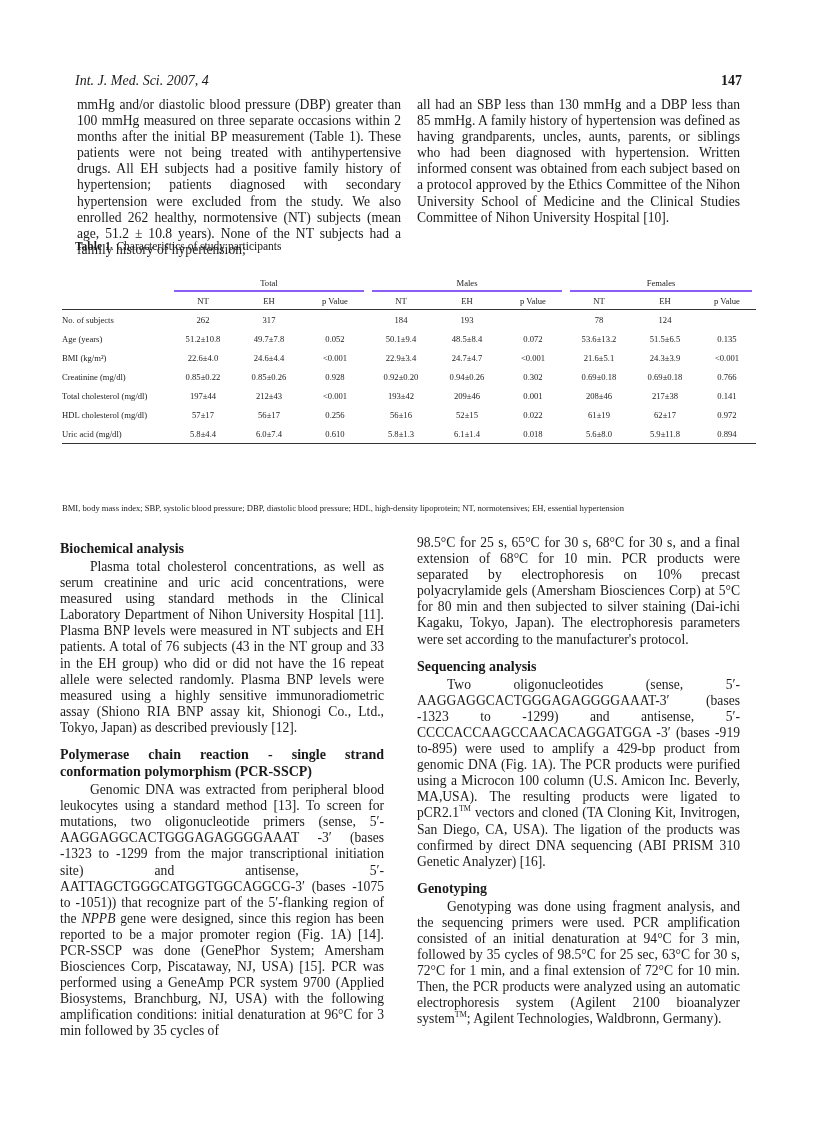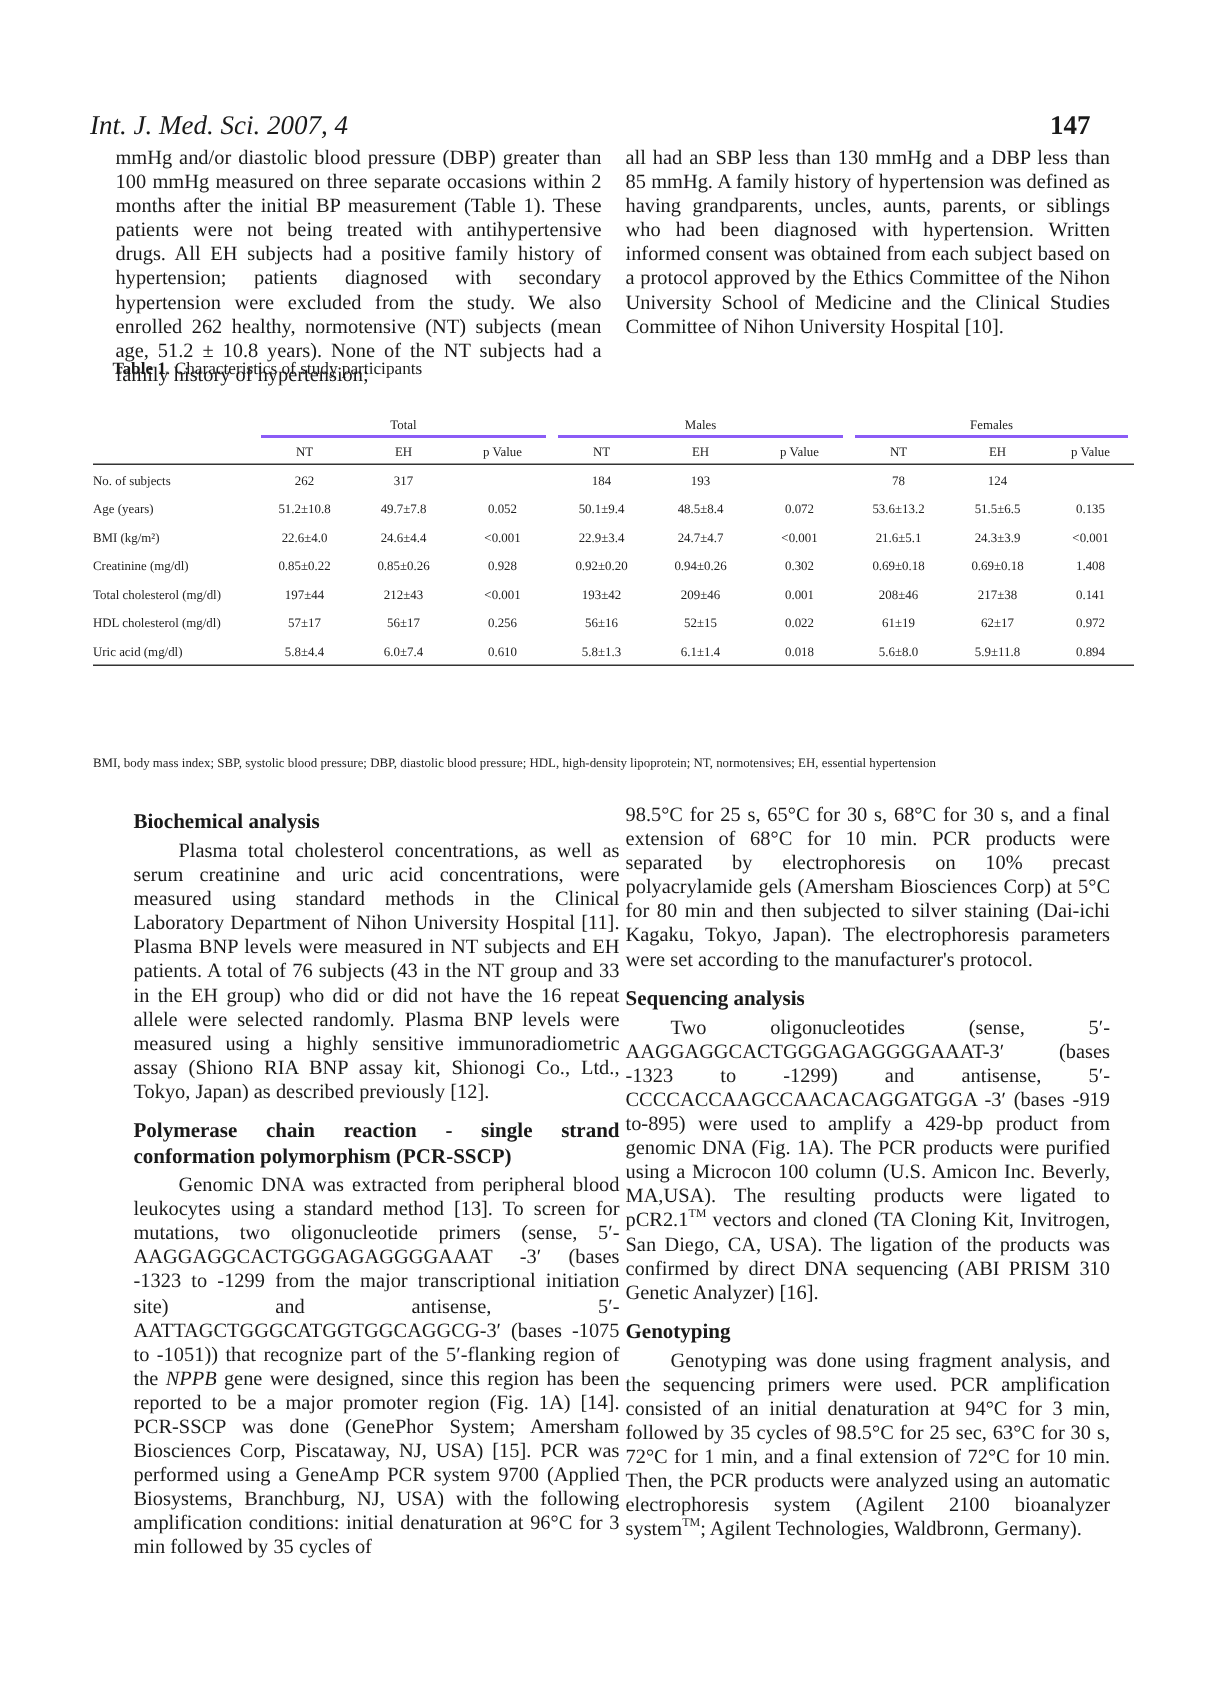--- a/index.html
+++ b/index.html
@@ -1,36 +1,36 @@
 <!DOCTYPE html>
 <html><head>
 <meta charset="utf-8">
 <style>
   html, body { margin:0; padding:0; background:#ffffff; }
   body { width:816px; height:1123px; position:relative; overflow:hidden; color:#1a1a1a; }
-  .header { position:absolute; left:60px; top:73px; width:667px; height:18px; font-family:"Liberation Serif", serif; font-size:18px; }
+  .header { position:absolute; left:75px; top:73px; width:667px; height:18px; font-family:"Liberation Serif", serif; font-size:14px; }
   .header .journal { position:absolute; left:0; top:0; font-style:italic; }
   .header .page { position:absolute; right:0; top:0; font-weight:bold;text-align:right; }
   .col { position:absolute; font-family:"Liberation Serif", serif; font-size:13.6px; line-height:16.1px; text-align:justify; }
   .col p { margin:2px; }
   .indent { text-indent:30px; }
   .col-left-top { left:75px; top:95px; width:328px; }
   .col-right-top { left:415px; top:95px; width:327px; }
   .table-caption { position:absolute; left:75px; top:240px; font-family:"Liberation Serif", serif; font-size:11.5px; }
   .table-caption b { font-weight:bold; }
   table.data { position:absolute; left:62px; top:278px; width:694px; border-collapse:collapse; font-family:"Liberation Serif", serif; font-size:8.6px; color:#222; }
   table.data td, table.data th { padding:0; height:19px; font-weight:normal; text-align:center; white-space:nowrap; }
   table.data td.label { text-align:left; }
   table.data tr.group th { height:14px; }
   table.data tr.group th.g span { display:block; border-bottom:2px solid #8b5cf6; margin:0 4px; padding-bottom:2px; }
   table.data tr.sub th { border-bottom:1.5px solid #333; height:17px; }
   table.data tr.last td { border-bottom:1.5px solid #333; }
   .table-note { position:absolute; left:62px; top:503px; font-family:"Liberation Serif", serif; font-size:8.6px; color:#222;text-align:center; }
   .h { font-weight:bold; font-size:14px; margin:0; line-height:17px; }
-  .col-left-bot { left:87px; top:538px; width:328px; }
+  .col-left-bot { left:58px; top:538px; width:328px; }
   .col-right-bot { left:415px; top:533px; width:327px; }
   .gap { height:6px; }
   sup { font-size:8px; line-height:0; }
 </style>
 </head>
 <body>
 
 <div class="header">
   <span class="journal"><span>Int. J. Med. Sci.</span><span style="font-style:italic"> 2007, 4</span></span>
   <span class="page">147</span>
@@ -126,21 +126,21 @@
       <tr>
         <td class="label">Creatinine (mg/dl)</td>
         <td>0.85±0.22</td>
         <td>0.85±0.26</td>
         <td>0.928</td>
         <td>0.92±0.20</td>
         <td>0.94±0.26</td>
         <td>0.302</td>
         <td>0.69±0.18</td>
         <td>0.69±0.18</td>
-        <td>1.408</td>
+        <td>0.766</td>
       </tr>
       <tr>
         <td class="label">Total cholesterol (mg/dl)</td>
         <td>197±44</td>
         <td>212±43</td>
         <td>&lt;0.001</td>
         <td>193±42</td>
         <td>209±46</td>
         <td>0.001</td>
         <td>208±46</td>

